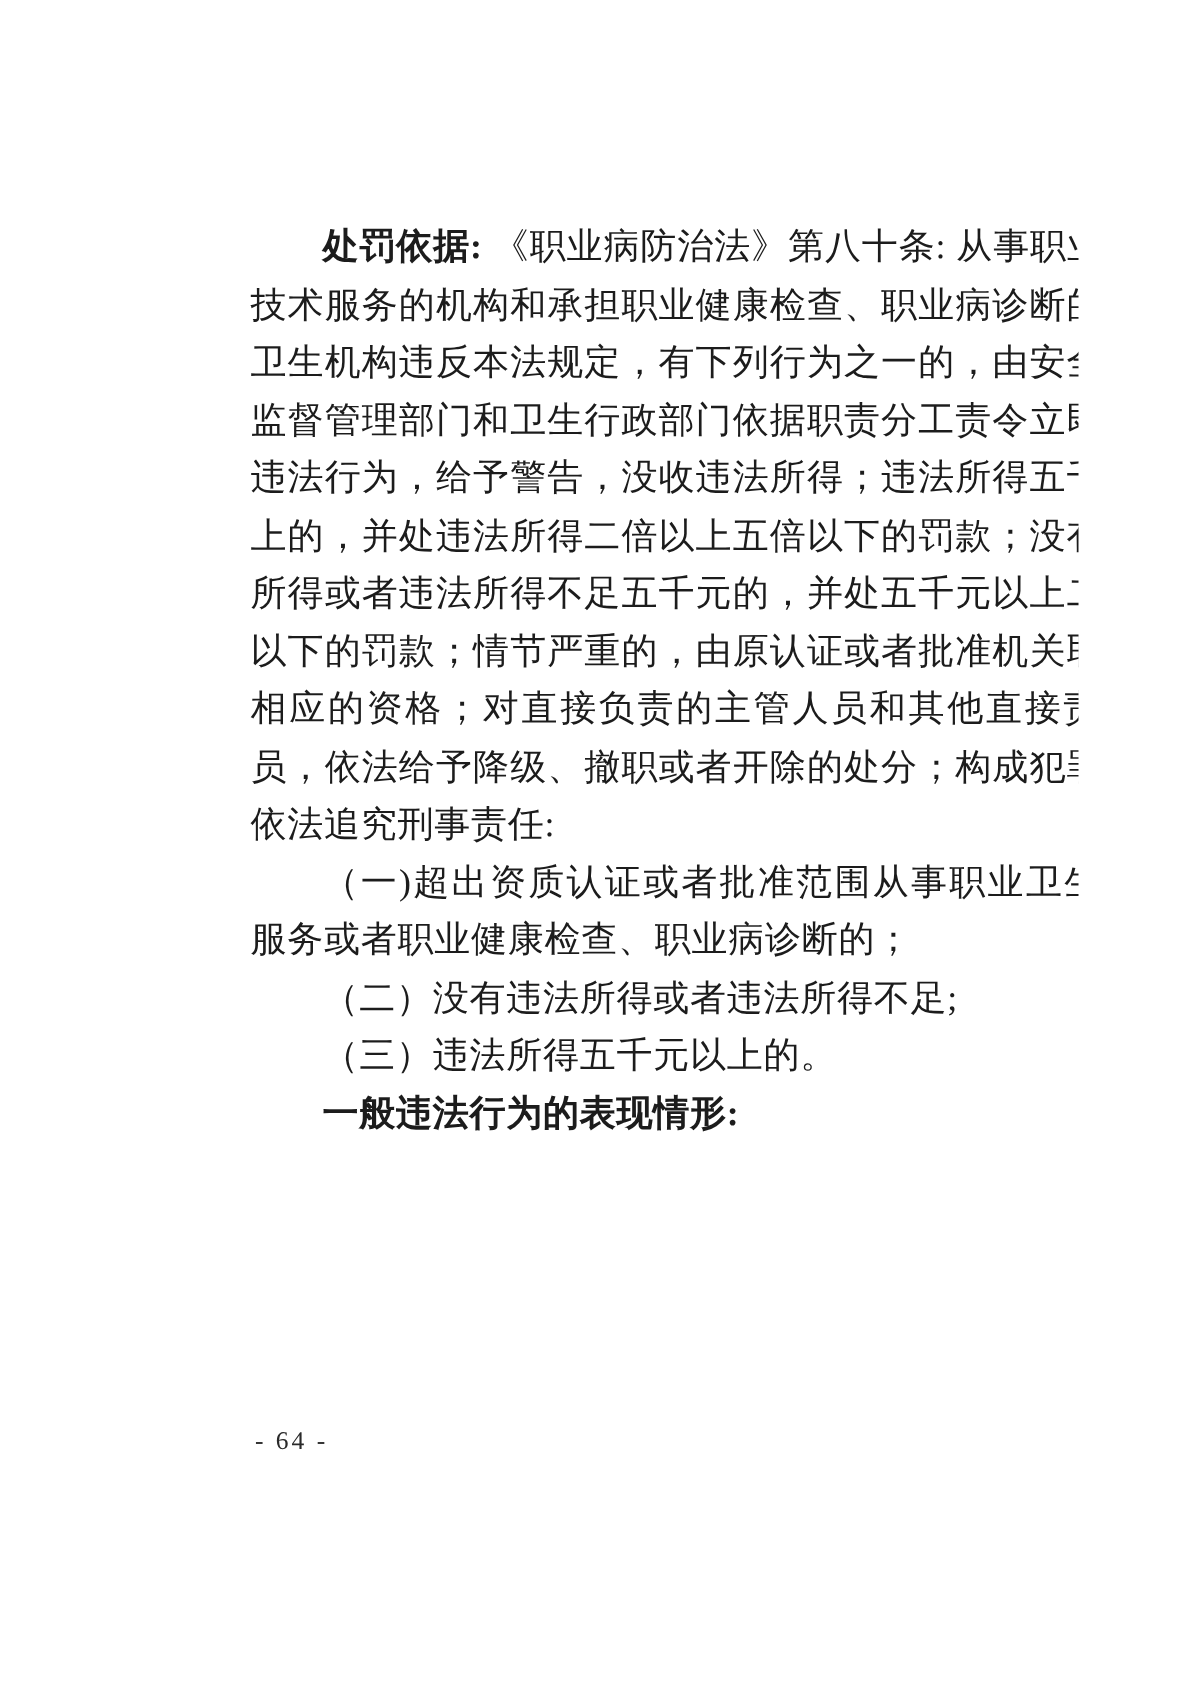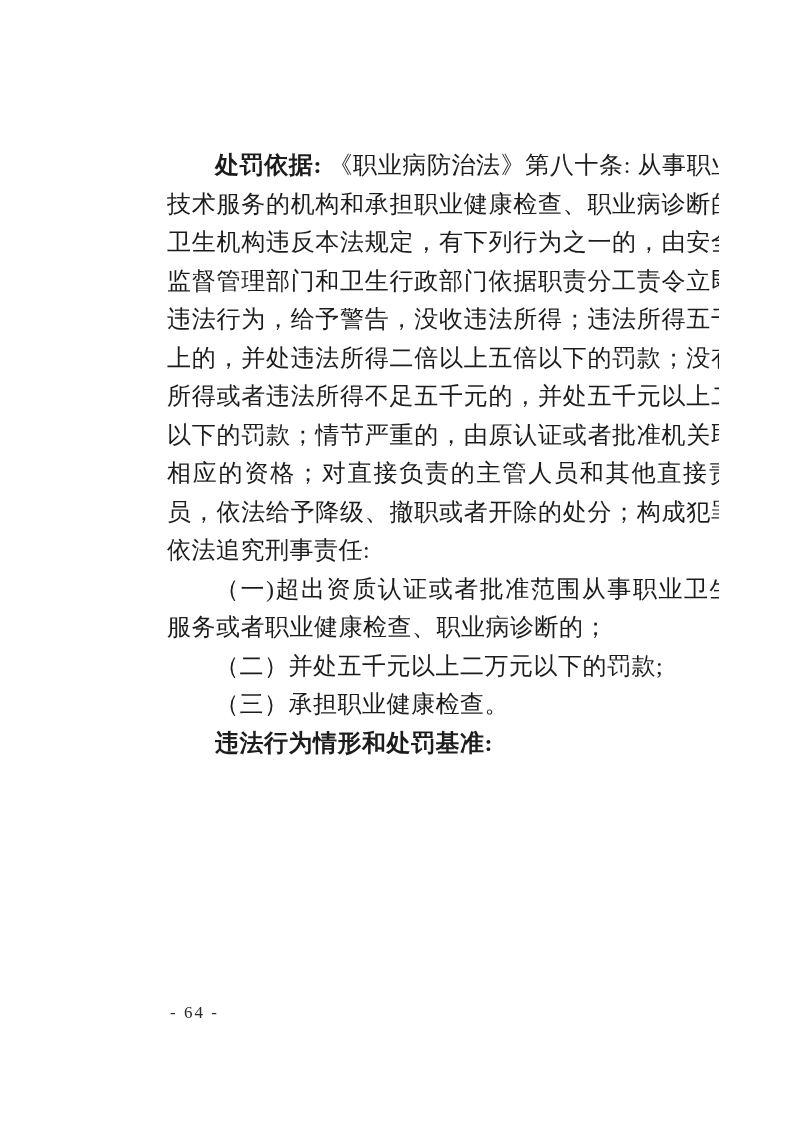--- a/index.html
+++ b/index.html
@@ -31,32 +31,32 @@
     padding: 0;
     text-indent: 2em;
     letter-spacing: 0.5px;
   }
   .lead {
     font-weight: 700;
   }
   .footer {
     position: absolute;
     left: 96px;
-    top: 1003px;
+    top: 951px;
     font-family: "Liberation Serif", "DejaVu Serif", serif;
     font-size: 17px;
     letter-spacing: 2px;
     color: #2a2a2a;
   }
 </style>
 </head>
 <body>
 
 <div class="page">
   <main class="content">
     <p class="para"><span class="lead">处罚依据:</span><span> 《职业病防治法》第八十条: 从事职业卫生技术服务的机构和承担职业健康检查、职业病诊断的医疗卫生机构违反本法规定，有下列行为之一的，由安全生产监督管理部门和卫生行政部门依据职责分工责令立即停止违法行为，给予警告，没收违法所得；违法所得五千元以上的，并处违法所得二倍以上五倍以下的罚款；没有违法所得或者违法所得不足五千元的，并处五千元以上二万元以下的罚款；情节严重的，由原认证或者批准机关取消其相应的资格；对直接负责的主管人员和其他直接责任人员，依法给予降级、撤职或者开除的处分；构成犯罪的，依法追究刑事责任:</span></p>
     <p class="para"><span>（一)超出资质认证或者批准范围从事职业卫生技术服务或者职业健康检查、职业病诊断的；</span></p>
-    <p class="para"><span>（二）并处五千元以上二万元以下的罚款;</span></p>
-    <p class="para"><span>（三）承担职业健康检查。</span></p>
-    <p class="para"><span class="lead">违法行为情形和处罚基准:</span><span></span></p>
+    <p class="para"><span>（二）没有违法所得或者违法所得不足;</span></p>
+    <p class="para"><span>（三）违法所得五千元以上的。</span></p>
+    <p class="para"><span class="lead">一般违法行为的表现情形:</span><span></span></p>
   </main>
   <div class="footer">- 64 -</div>
 </div>
 
 </body></html>

